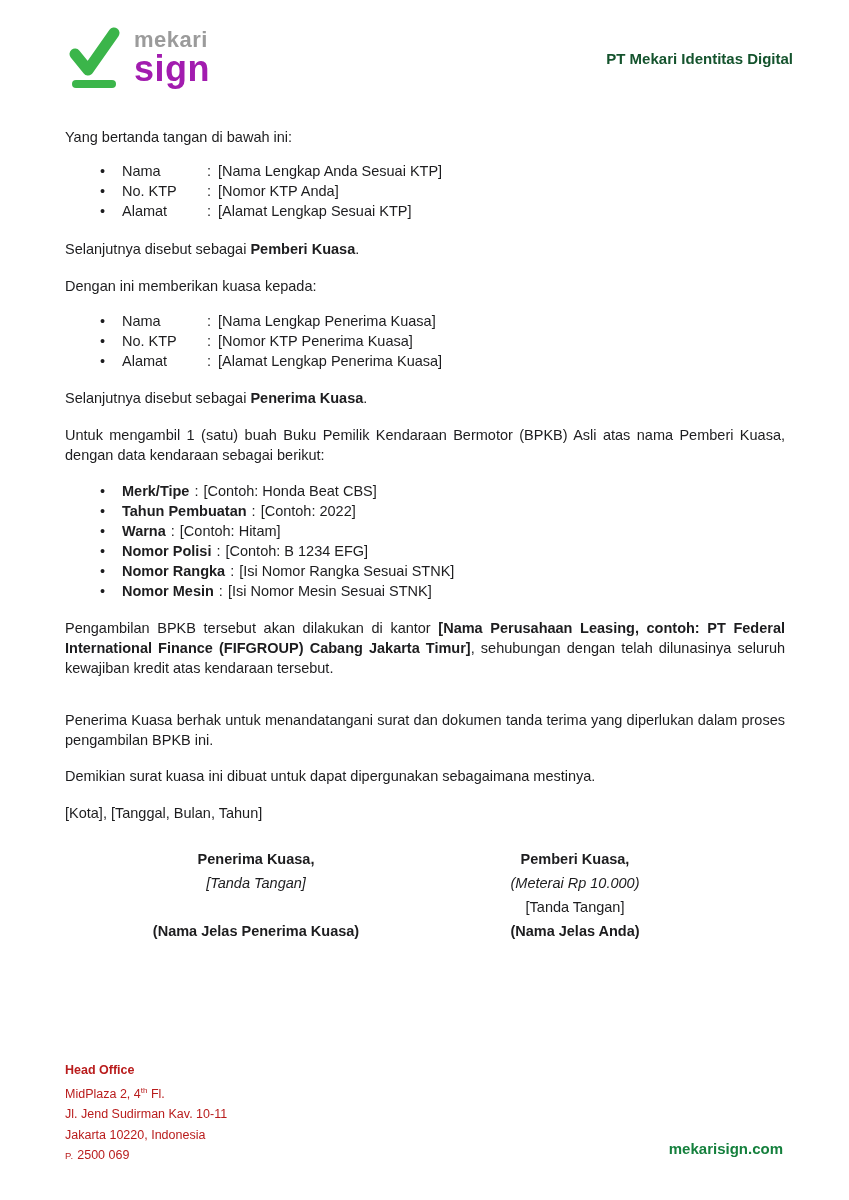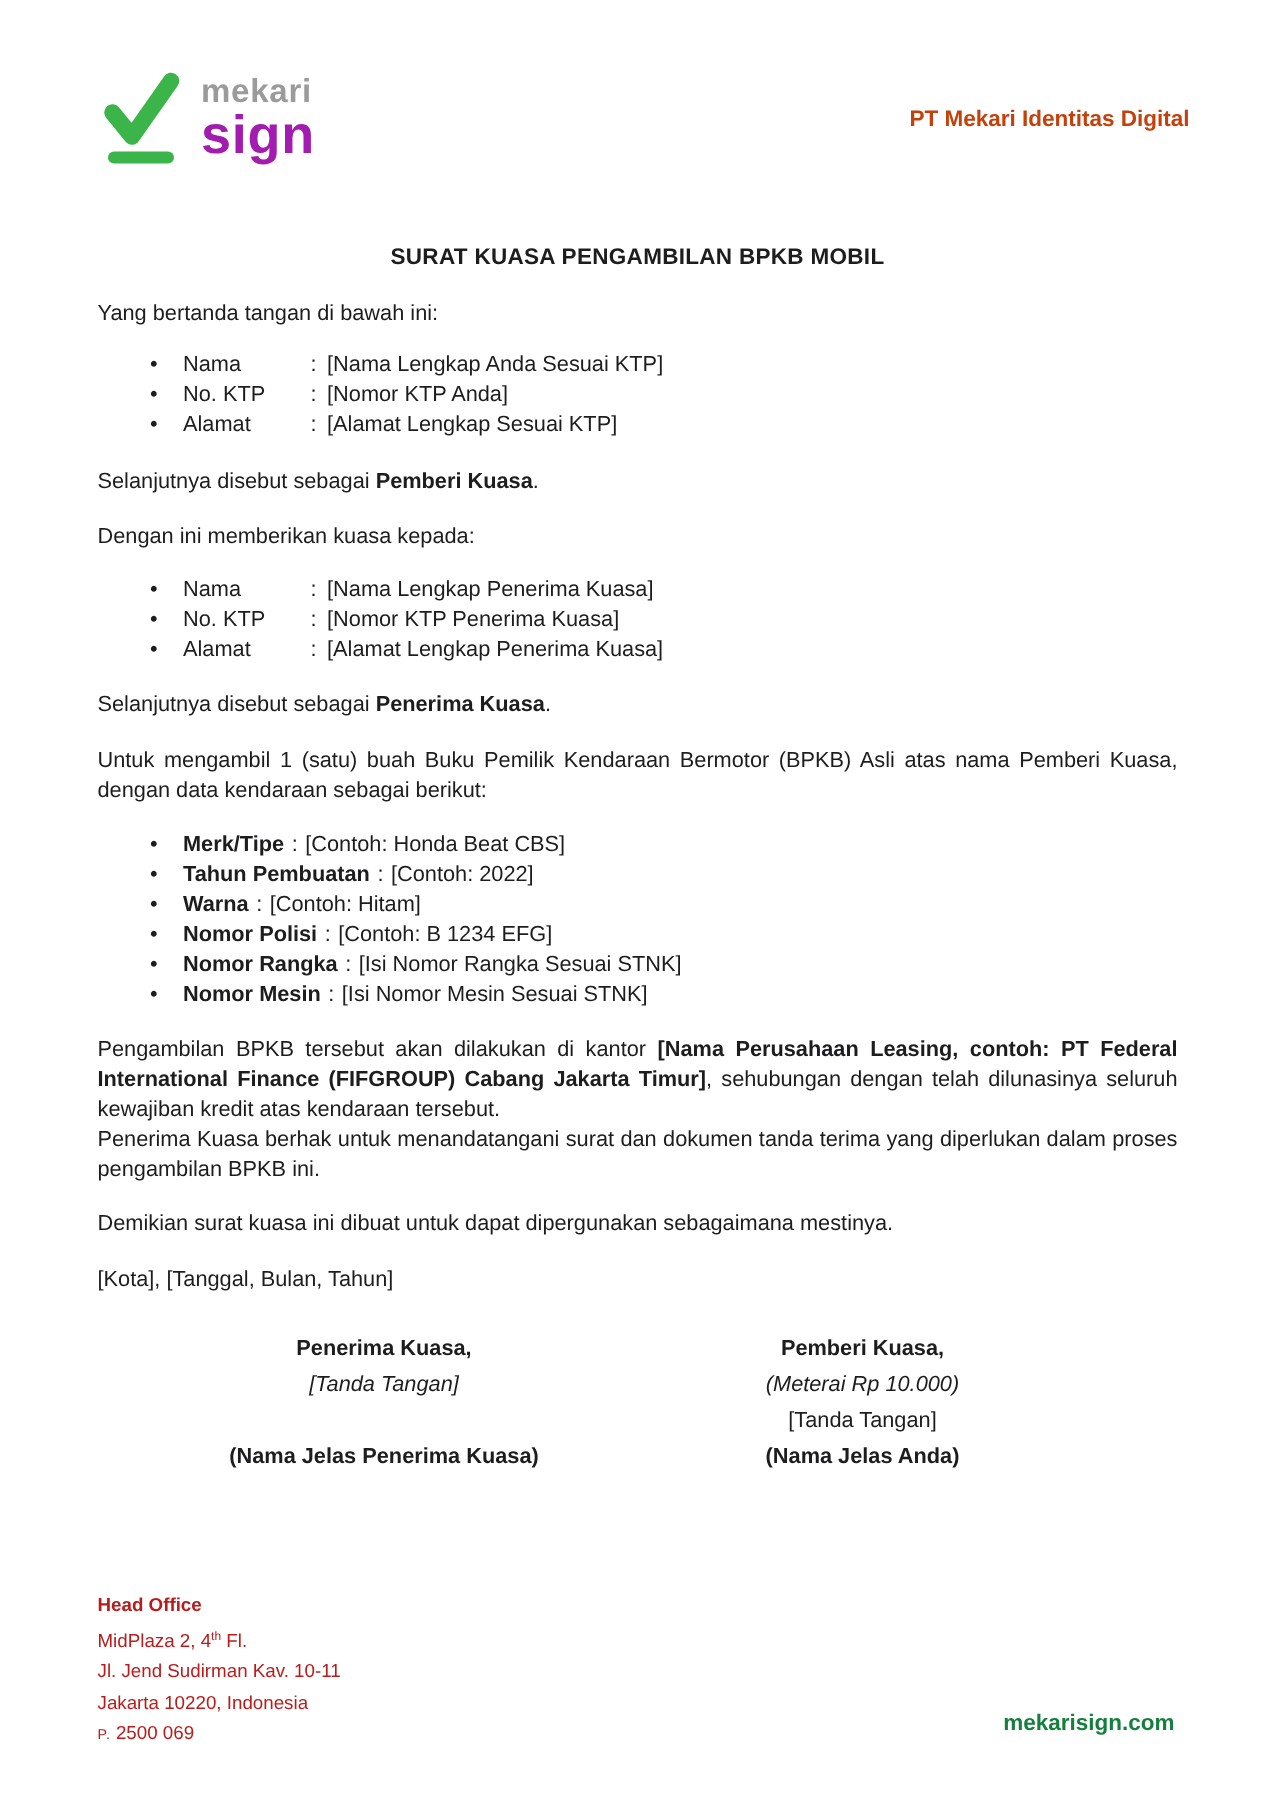--- a/index.html
+++ b/index.html
@@ -15,21 +15,21 @@
     font-size: 14.5px;
     line-height: 20px;
     overflow: hidden;
   }
 
   
   .header {
     display: flex;
     justify-content: space-between;
     align-items: flex-start;
-    padding: 48px 56px 0 68px;
+    padding: 27px 56px 0 68px;
     height: 110px;
   }
   .logo { display: flex; align-items: flex-start; gap: 14px; }
   .logo-mark { width: 52px; height: 62px; }
   .logo-words { padding-top: 2px; }
   .logo-top {
     color: #9b9b9b;
     font-size: 22px;
     font-weight: 600;
     line-height: 22px;
@@ -39,21 +39,21 @@
     color: #a21caf;
     font-size: 36px;
     font-weight: 700;
     line-height: 36px;
     letter-spacing: 0.5px;
   }
   .company-name {
     margin-top: 22px;
     font-size: 15px;
     font-weight: 700;
-    color: #c2410c;
+    color: #14532d;
   }
 
   
   .content { padding: 0 64px 0 65px; }
   .doc-title {
     margin-top: 52px;
     text-align: center;
     font-size: 15px;
     font-weight: 700;
     letter-spacing: 0.2px;
@@ -119,21 +119,20 @@
       <div class="logo-words">
         <div class="logo-top">mekari</div>
         <div class="logo-bottom">sign</div>
       </div>
     </div>
     <div class="company-name">PT Mekari Identitas Digital</div>
   </div>
 
   <div class="content">
 
-    <div class="doc-title">SURAT KUASA PENGAMBILAN BPKB MOBIL</div>
 
     <div class="para">Yang bertanda tangan di bawah ini:</div>
 
     <div class="field-list">
       <div class="field-row">
         <span class="bullet-dot">•</span>
         <span class="field-label">Nama</span>
         <span class="field-sep">:</span>
         <span class="field-value">[Nama Lengkap Anda Sesuai KTP]</span>
       </div>
@@ -214,21 +213,21 @@
       <div class="vehicle-row">
         <span class="bullet-dot">•</span>
         <span class="label">Nomor Mesin</span>
         <span class="sep">:</span>
         <span class="value">[Isi Nomor Mesin Sesuai STNK]</span>
       </div>
     </div>
 
     <div class="para justify"><span>Pengambilan BPKB tersebut akan dilakukan di kantor </span><span class="bold">[Nama Perusahaan Leasing, contoh: PT Federal International Finance (FIFGROUP) Cabang Jakarta Timur]</span><span>, sehubungan dengan telah dilunasinya seluruh kewajiban kredit atas kendaraan tersebut.</span></div>
 
-    <div class="para justify" style="margin-top:0;">Penerima Kuasa berhak untuk menandatangani surat dan dokumen tanda terima yang diperlukan dalam proses pengambilan BPKB ini.</div>
+    <div class="para justify" style="margin-top:32px;">Penerima Kuasa berhak untuk menandatangani surat dan dokumen tanda terima yang diperlukan dalam proses pengambilan BPKB ini.</div>
 
     <div class="para" style="margin-top:16px;">Demikian surat kuasa ini dibuat untuk dapat dipergunakan sebagaimana mestinya.</div>
 
     <div class="para">[Kota], [Tanggal, Bulan, Tahun]</div>
 
     <div class="sig-block">
       <div class="sig-col">
         <div class="sig-line sig-title">Penerima Kuasa,</div>
         <div class="sig-line sig-italic">[Tanda Tangan]</div>
         <div class="sig-line"></div>

